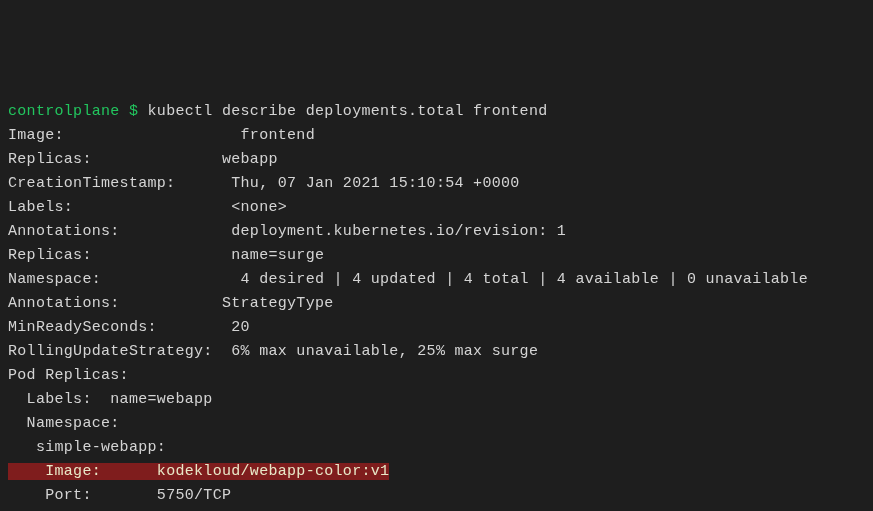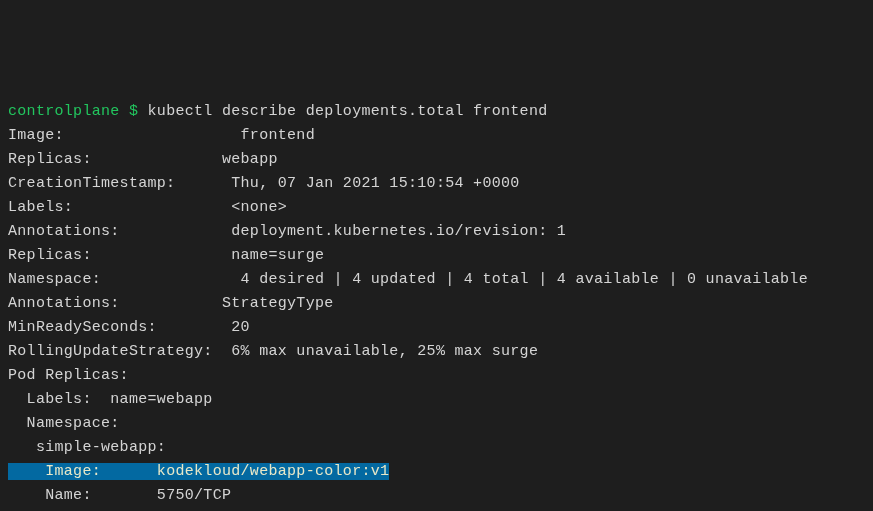--- a/index.html
+++ b/index.html
@@ -18,21 +18,21 @@
       width: 873px;
     }
     .terminal {
       white-space: pre;
       letter-spacing: 0.3px;
     }
     .prompt {
       color: #22c55e;
     }
     .highlight {
-      background-color: #0369a1;
+      background-color: #7f1d1d;
       color: #e8e8c8;
     }
   </style>
 </head>
 <body>
 
 
 
 <div class="terminal"><span class="prompt">controlplane $ </span><span>kubectl describe deployments.total frontend</span>
 <span>Image:</span>                   <span>frontend</span>
@@ -43,20 +43,20 @@
 <span>Replicas:</span>               <span>name=surge</span>
 <span>Namespace:</span>               <span>4 desired | 4 updated | 4 total | 4 available | 0 unavailable</span>
 <span>Annotations:</span>           <span>StrategyType</span>
 <span>MinReadySeconds:</span>        <span>20</span>
 <span>RollingUpdateStrategy:</span>  <span>6% max unavailable, 25% max surge</span>
 <span>Pod Replicas:</span>
 <span>  Labels:  name=webapp</span>
 <span>  Namespace:</span>
 <span>   simple-webapp:</span>
 <span class="highlight"><span>    Image:      </span><span>kodekloud/webapp-color:v1</span></span>
-<span>    Name:       </span><span>5750/TCP</span>
+<span>    Port:       </span><span>5750/TCP</span>
 
 
 
 </div>
 
 
 
 
 </body></html>

